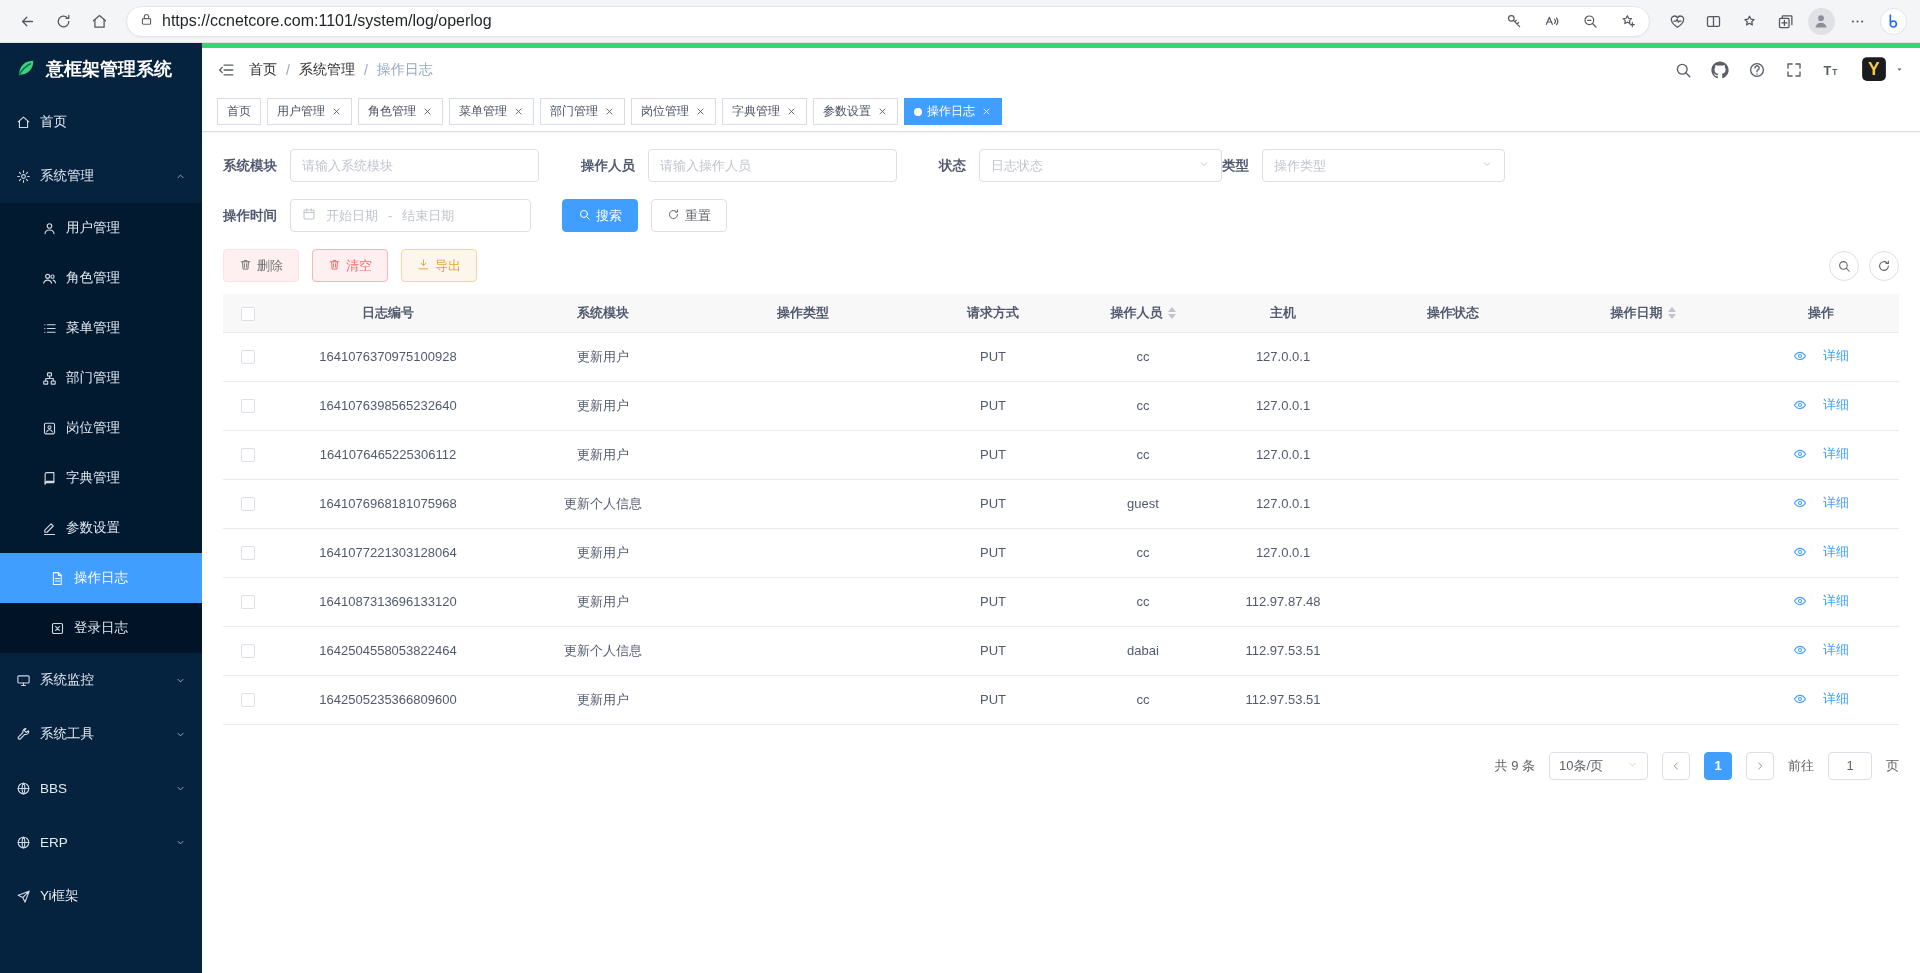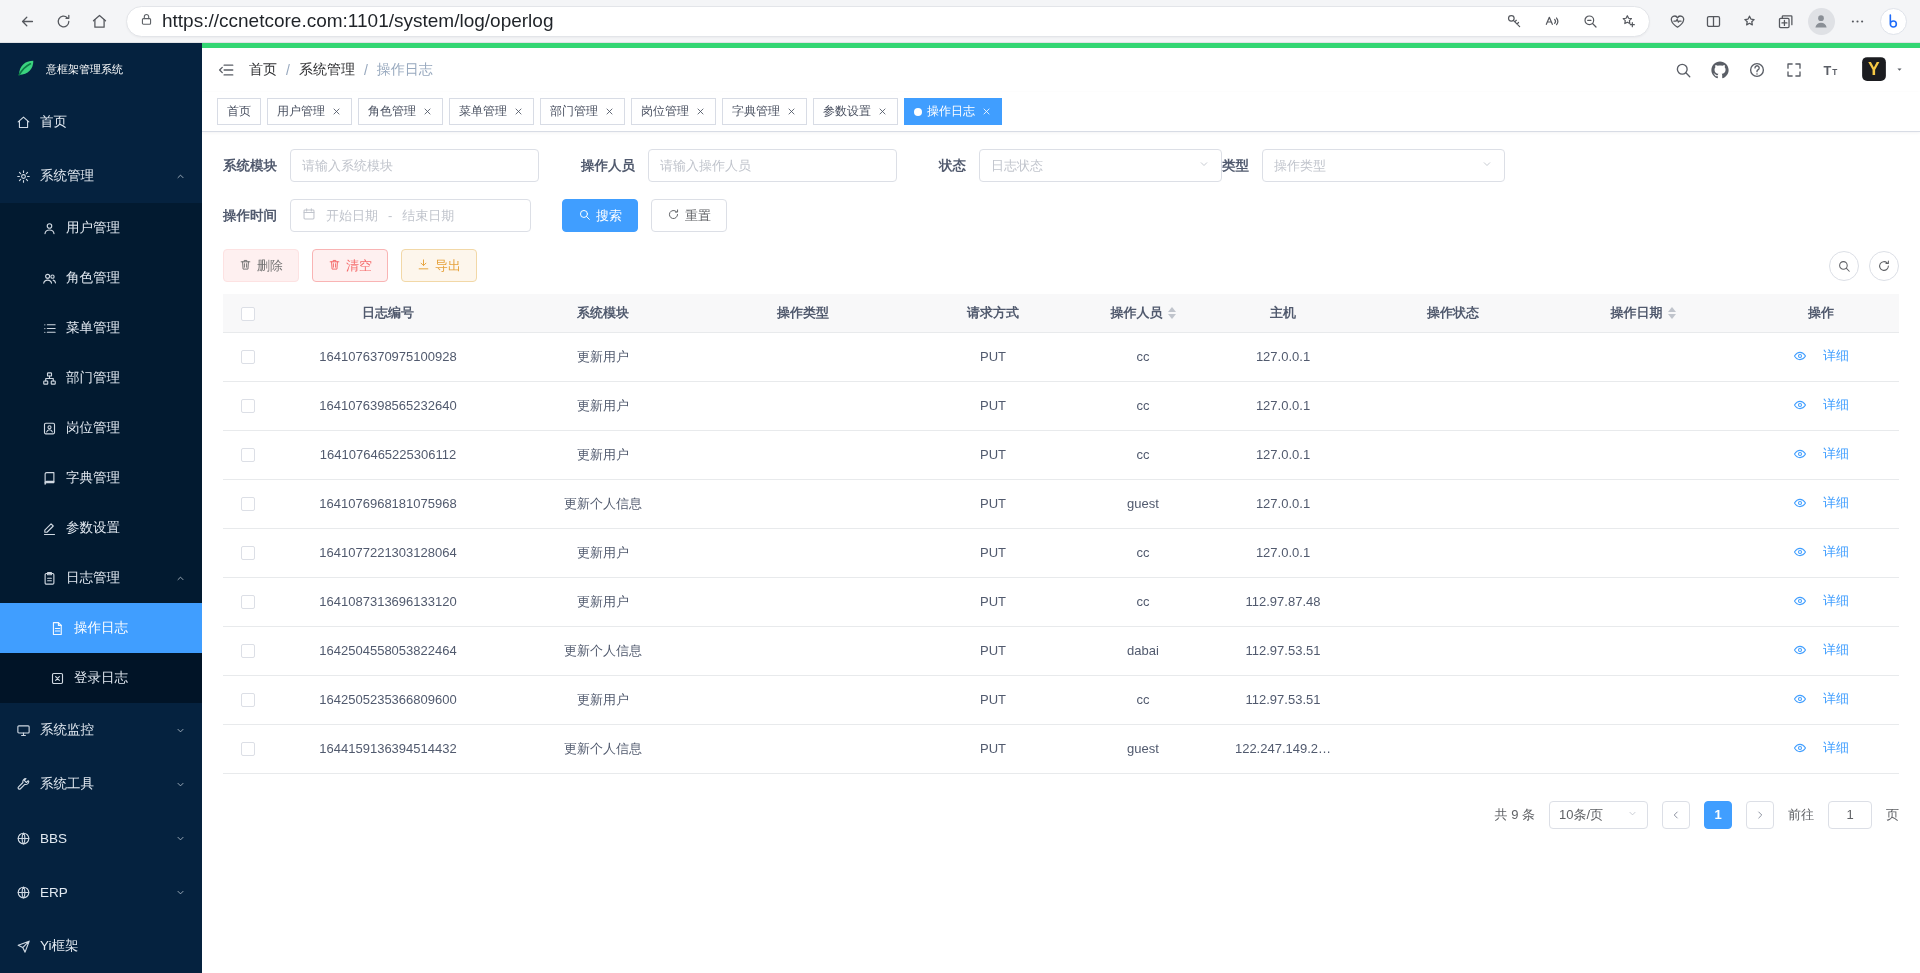--- a/index.html
+++ b/index.html
@@ -10,32 +10,32 @@
 .icon svg{width:100%;height:100%;display:block}
 
 
 #browser-bar{height:43px;display:flex;align-items:center;gap:2px;padding:0 10px;background:#f4f5f7;border-bottom:1px solid #e0e2e6}
 .b-btn{width:34px;height:34px;border-radius:7px;display:flex;align-items:center;justify-content:center;color:#55585e;cursor:pointer}
 .b-btn .icon{width:17px;height:17px}
 .address{flex:1;height:31px;margin:0 8px;background:#fff;border:1px solid #e3e5e9;border-radius:16px;display:flex;align-items:center;padding:0 6px 0 12px;gap:8px;box-shadow:0 1px 2px rgba(0,0,0,.04)}
 .address > .addr-lock .icon{width:15px;height:15px;color:#5f6368}
 .addr-btn{width:30px;height:26px;border-radius:13px;display:flex;align-items:center;justify-content:center;color:#55585e;cursor:pointer}
 .addr-btn .icon{width:16px;height:16px}
-.url{flex:1;font-size:19px;color:#1f2328;white-space:nowrap;overflow:hidden}
+.url{flex:1;font-size:16px;color:#1f2328;white-space:nowrap;overflow:hidden}
 .b-avatar{width:27px;height:27px;border-radius:50%;background:#dfe1e5;color:#8a8f96;display:flex;align-items:center;justify-content:center;overflow:hidden}
 .b-avatar .icon{width:18px;height:18px}
 .copilot{width:27px;height:27px;border-radius:50%;background:#fff;border:1px solid #dfe3ea;display:flex;align-items:center;justify-content:center}
 .copilot .icon{width:16px;height:16px}
 
 
 #app{display:flex;height:930px}
 #sidebar{width:202px;flex-shrink:0;background:var(--sidebar-bg,#05223f);overflow:hidden}
 .logo-row{height:52px;display:flex;align-items:center;gap:9px;padding:0 15px}
 .logo-row .icon{width:22px;height:22px}
-.logo-text{color:#fff;font-size:11px;font-weight:normal;white-space:nowrap}
+.logo-text{color:#fff;font-size:18px;font-weight:bold;white-space:nowrap}
 .side-item{height:50px;display:flex;align-items:center;gap:9px;padding:0 16px;font-size:13.5px;color:#e2e9f1;cursor:pointer}
 .side-item .icon{width:15px;height:15px;opacity:.92}
 .side-item .s-label{white-space:nowrap}
 .side-item.lv1{height:54px}
 .side-item.lv2{padding-left:42px;background:var(--sidebar-submenu-bg,#021a30)}
 .side-item.lv3{padding-left:50px;background:var(--sidebar-submenu-deep-bg,#011427)}
 .side-item.active{background:var(--accent,#409eff);color:#fff}
 .side-item .chev{margin-left:auto;width:11px;height:11px;opacity:.8}
 
 #main{flex:1;min-width:0;display:flex;flex-direction:column;background:#fff}
@@ -330,35 +330,20 @@
           <span class="s-label">字典管理</span>
         </div>
         <div class="side-item lv2">
           <span class="icon">
             <svg viewBox="0 0 24 24" fill="none" stroke="currentColor" stroke-width="1.8" stroke-linecap="round" stroke-linejoin="round">
               <path d="M14.5 4.5l3.5 3.5L8 18H4.5v-3.5z"></path>
               <path d="M4 21.5h16"></path>
             </svg>
           </span>
           <span class="s-label">参数设置</span>
-        </div>
-        <div class="side-item lv2">
-          <span class="icon">
-            <svg viewBox="0 0 24 24" fill="none" stroke="currentColor" stroke-width="1.8" stroke-linecap="round" stroke-linejoin="round">
-              <rect x="5" y="4" width="14" height="17" rx="2"></rect>
-              <path d="M9 2.5h6v3.5H9z"></path>
-              <path d="M9 11.5h6M9 15.5h6"></path>
-            </svg>
-          </span>
-          <span class="s-label">日志管理</span>
-          <span class="icon chev">
-            <svg viewBox="0 0 24 24" fill="none" stroke="currentColor" stroke-width="1.8" stroke-linecap="round" stroke-linejoin="round">
-              <path d="M6.5 14.5L12 9l5.5 5.5"></path>
-            </svg>
-          </span>
         </div>
         <div class="side-item lv3 active">
           <span class="icon">
             <svg viewBox="0 0 24 24" fill="none" stroke="currentColor" stroke-width="1.8" stroke-linecap="round" stroke-linejoin="round">
               <path d="M5.5 2.5h8l4.5 4.5v14.5H5.5z"></path>
               <path d="M13.5 2.5v4.5H18M8.5 12h7M8.5 16h7"></path>
             </svg>
           </span>
           <span class="s-label">操作日志</span>
         </div>
@@ -882,40 +867,20 @@
               <td><span class="link">
                   <span class="icon">
                     <svg viewBox="0 0 24 24" fill="none" stroke="currentColor" stroke-width="1.8" stroke-linecap="round" stroke-linejoin="round">
                       <path d="M2.5 12S6.5 5.8 12 5.8 21.5 12 21.5 12 17.5 18.2 12 18.2 2.5 12 2.5 12z"></path>
                       <circle cx="12" cy="12" r="2.6"></circle>
                     </svg>
                   </span>
                   <span>详细</span>
                 </span></td>
             </tr>
-            <tr>
-              <td><span class="cbx"></span></td>
-              <td>1644159136394514432</td>
-              <td>更新个人信息</td>
-              <td></td>
-              <td>PUT</td>
-              <td>guest</td>
-              <td>122.247.149.2…</td>
-              <td></td>
-              <td></td>
-              <td><span class="link">
-                  <span class="icon">
-                    <svg viewBox="0 0 24 24" fill="none" stroke="currentColor" stroke-width="1.8" stroke-linecap="round" stroke-linejoin="round">
-                      <path d="M2.5 12S6.5 5.8 12 5.8 21.5 12 21.5 12 17.5 18.2 12 18.2 2.5 12 2.5 12z"></path>
-                      <circle cx="12" cy="12" r="2.6"></circle>
-                    </svg>
-                  </span>
-                  <span>详细</span>
-                </span></td>
-            </tr>
           </tbody>
       </table>
 
       <div id="pager">
         <span>共 9 条</span>
         <div class="pg-size">
           <span>10条/页</span>
           <span><span class="icon">
                 <svg viewBox="0 0 24 24" fill="none" stroke="currentColor" stroke-width="1.8" stroke-linecap="round" stroke-linejoin="round">
                   <path d="M6.5 9.5L12 15l5.5-5.5"></path>

